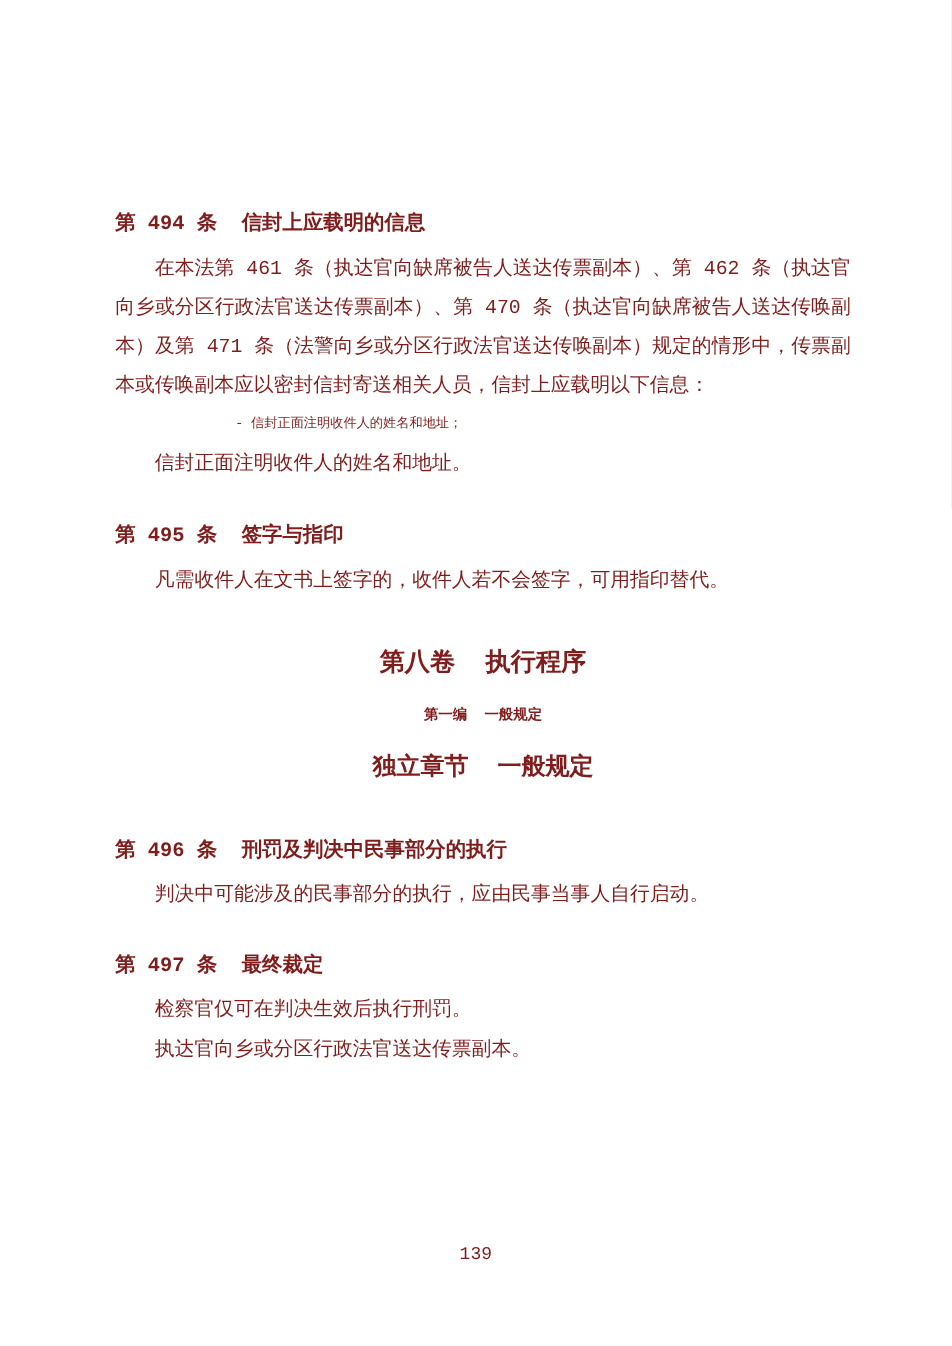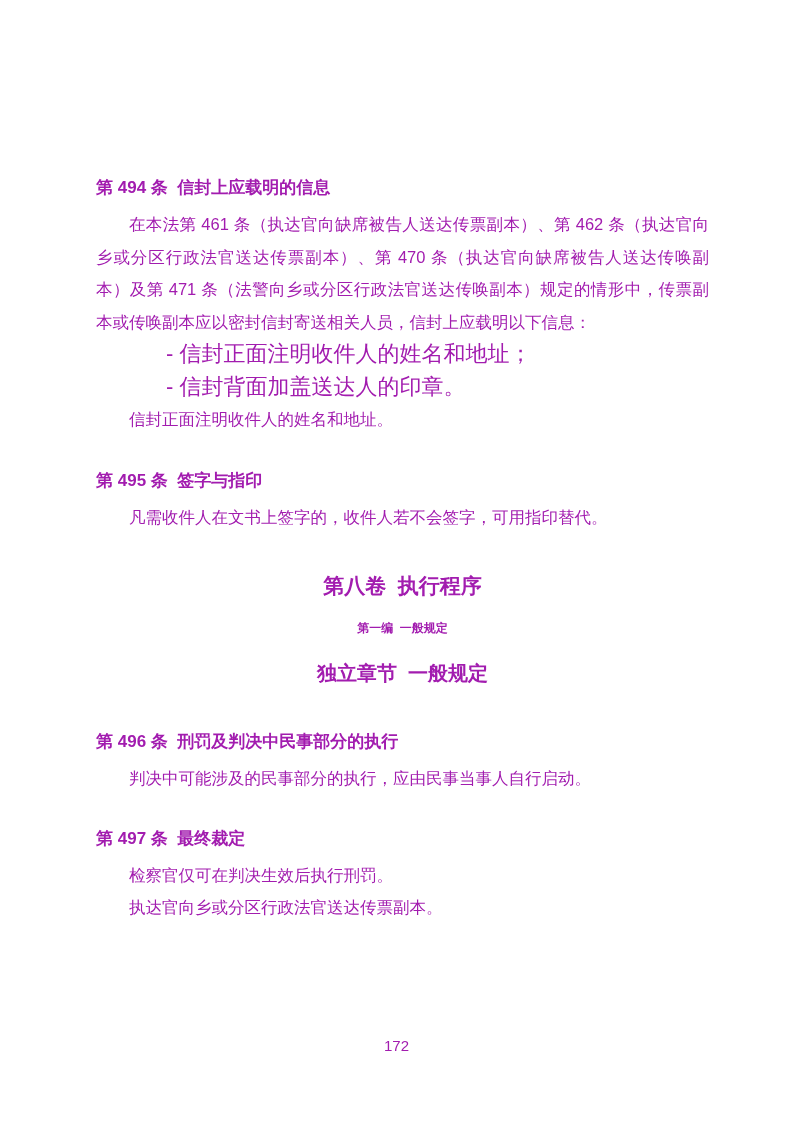--- a/index.html
+++ b/index.html
@@ -1,44 +1,44 @@
 <!DOCTYPE html>
 <html lang="zh"><head>
 <meta charset="utf-8">
 <style>
   html,body{margin:0;padding:0;background:#e8e8e8;}
   .page{
     position:relative;
     width:793px;height:1122px;
     margin:0 auto;
     background:#ffffff;
-    color:#a21caf;
-    font-family:Liberation Sans, sans-serif;
+    color:#7f1d1d;
+    font-family:Liberation Mono, monospace;
     overflow:hidden;
     box-sizing:border-box;
   }
   .content{padding:176px 84px 0 96px;}
   .art-heading{
     font-size:17px;
     font-weight:700;
     line-height:24px;
     margin:0 0 8px 0;
     white-space:pre-wrap;
   }
   .para{
     font-size:16.5px;
     line-height:32.5px;
     margin:0;
     text-indent:2em;
   }
   .justify{text-align:justify;}
   .list-line{
-    font-size:22px;
+    font-size:11px;
     line-height:32.5px;
-    margin:0 0 0 70px;
+    margin:0 0 0 100px;
     white-space:pre-wrap;
   }
   .center-heading{
     text-align:center;
     font-weight:700;
     margin:0;
     white-space:pre-wrap;
   }
   .vol{font-size:21px;line-height:32px;margin-top:37px;}
   .part{font-size:12px;line-height:32px;margin-top:10px;}
@@ -56,35 +56,34 @@
 </style>
 </head>
 <body>
 
 <div class="page">
   <main class="content">
 
     <h2 class="art-heading">第 494 条  信封上应载明的信息</h2>
     <p class="para justify">在本法第 461 条（执达官向缺席被告人送达传票副本）、第 462 条（执达官向乡或分区行政法官送达传票副本）、第 470 条（执达官向缺席被告人送达传唤副本）及第 471 条（法警向乡或分区行政法官送达传唤副本）规定的情形中，传票副本或传唤副本应以密封信封寄送相关人员，信封上应载明以下信息：</p>
     <p class="list-line">- 信封正面注明收件人的姓名和地址；</p>
-    <p class="list-line">- 信封背面加盖送达人的印章。</p>
     <p class="para">信封正面注明收件人的姓名和地址。</p>
 
     <h2 class="art-heading mt-495">第 495 条  签字与指印</h2>
     <p class="para">凡需收件人在文书上签字的，收件人若不会签字，可用指印替代。</p>
 
     <h1 class="center-heading vol">第八卷  执行程序</h1>
     <h1 class="center-heading part">第一编  一般规定</h1>
     <h1 class="center-heading chapter">独立章节  一般规定</h1>
 
     <h2 class="art-heading mt-496">第 496 条  刑罚及判决中民事部分的执行</h2>
     <p class="para">判决中可能涉及的民事部分的执行，应由民事当事人自行启动。</p>
 
     <h2 class="art-heading mt-497">第 497 条  最终裁定</h2>
     <p class="para">检察官仅可在判决生效后执行刑罚。</p>
     <p class="para">执达官向乡或分区行政法官送达传票副本。</p>
 
   </main>
 
   <footer class="page-footer">
-    <span>172</span>
+    <span>139</span>
   </footer>
 </div>
 
 </body></html>

